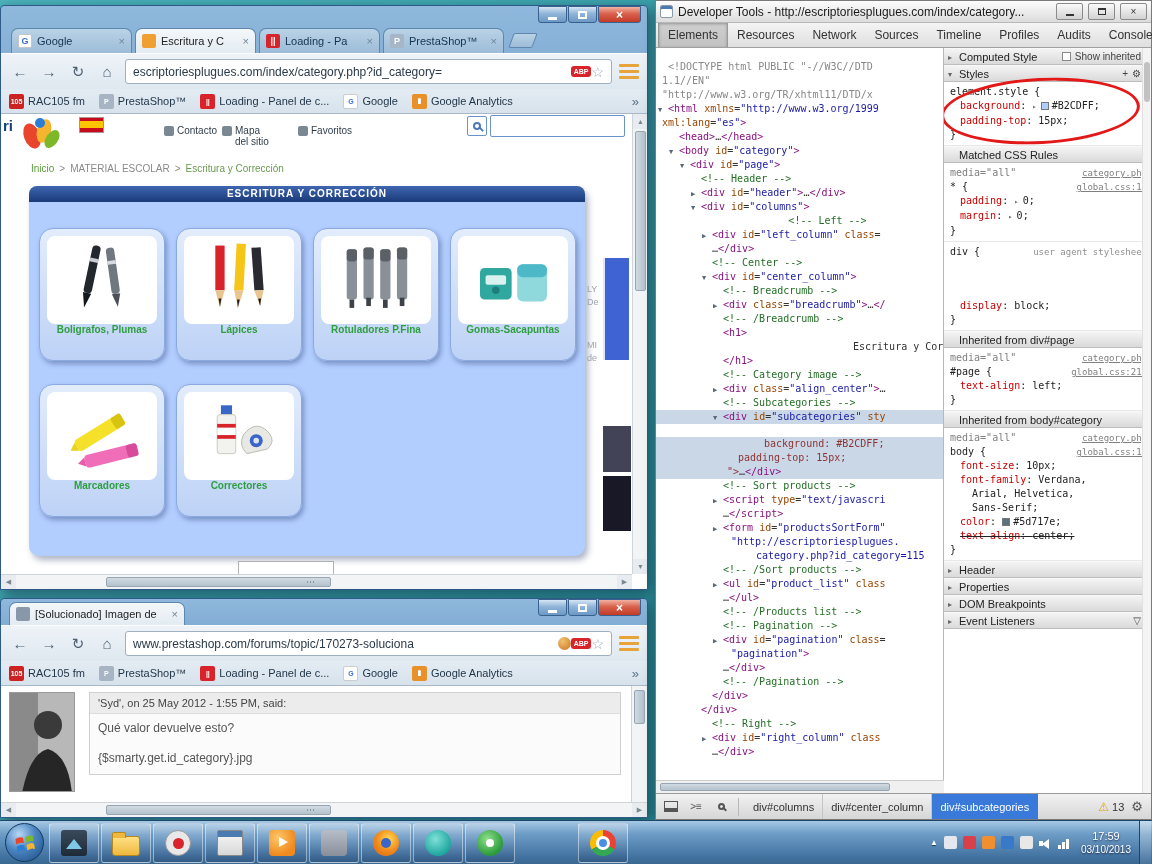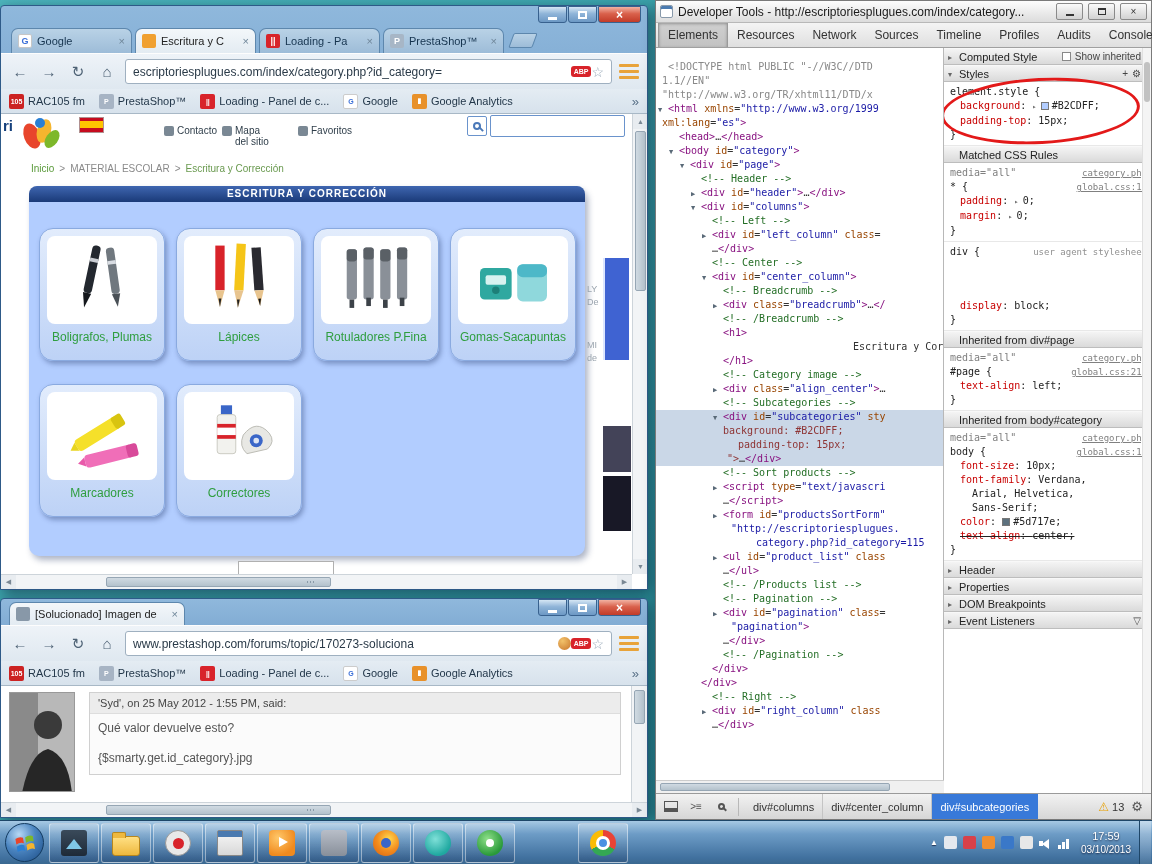--- a/index.html
+++ b/index.html
@@ -44,21 +44,21 @@
 .search-btn{position:absolute;left:466px;top:2px;width:20px;height:20px;border:1px solid #6a93cc;background:#fff;border-radius:2px;display:flex;align-items:center;justify-content:center}
 .mag{width:8px;height:8px;border:2px solid #4a78b8;border-radius:50%;position:relative}
 .mag::after{content:"";position:absolute;width:6px;height:2px;background:#4a78b8;transform:rotate(45deg);right:-5px;bottom:-2px}
 .search-input{position:absolute;left:489px;top:1px;width:135px;height:22px;background:#fff;border:1px solid #6a93cc;border-radius:2px}
 .crumbline{position:absolute;left:30px;top:49px;font-size:10px;color:#8a8a8a;display:flex;gap:5px}
 .bc-home{color:#5a9a3a}.bc-last{color:#6a9a50}
 .cat-panel{position:absolute;left:28px;top:72px;width:556px;height:370px;background:#b2cdff;border-radius:10px;box-shadow:3px 4px 6px rgba(20,40,90,.35)}
 .cat-head{height:16px;background:linear-gradient(#3f66b0,#1a3a78);border-radius:8px 8px 0 0;color:#fff;font-size:10px;font-weight:bold;text-align:center;line-height:16px;letter-spacing:1px}
 .card{position:absolute;width:126px;height:133px;background:linear-gradient(#e2ecfc,#bdd2f6);border:1px solid #8aaae0;border-radius:14px;box-shadow:2px 3px 5px rgba(20,40,90,.35);padding:7px;text-align:center}
 .card .img{height:88px;background:#fff;border-radius:8px;display:flex;align-items:center;justify-content:center;overflow:hidden}
-.clabel{margin-top:6px;font-size:12px;font-weight:normal;color:#2f9e3f;white-space:nowrap;overflow:hidden}
+.clabel{margin-top:0;font-size:10px;font-weight:bold;color:#2f9e3f;white-space:nowrap;overflow:hidden}
 .rfrag{position:absolute;font-size:9px;color:#9aa4ae;white-space:nowrap}
 .rblue{position:absolute;left:602px;top:144px;width:26px;height:102px;background:#3f63d2;border-left:2px solid #dce6ff}
 .rcov1{position:absolute;left:602px;top:312px;width:28px;height:46px;background:#434358}
 .rcov2{position:absolute;left:602px;top:362px;width:28px;height:55px;background:#181826}
 .partial-box{position:absolute;left:237px;top:447px;width:96px;height:13px;border:1px solid #b0b0b0;border-bottom:none;background:#fff}
 
 .vsb{position:absolute;width:16px;background:#f2f4f6;border-left:1px solid #cdd4da}
 .sbtn{position:absolute;left:0;right:0;height:15px;font-size:7px;color:#7a8894;display:flex;align-items:center;justify-content:center;background:#e8ecf0}
 .vthumb{position:absolute;left:2px;right:2px;background:linear-gradient(90deg,#d0dae2,#b4c2cc);border:1px solid #96a6b4;border-radius:2px}
 .hsb{position:absolute;height:15px;background:#f2f4f6;border-top:1px solid #cdd4da}
@@ -529,44 +529,45 @@
           <div class="trow" style="padding-left: 6px;"><span class="cg">1.1//EN"</span></div>
           <div class="trow" style="padding-left: 6px;"><span class="cg">"http://www.w3.org/TR/xhtml11/DTD/x</span></div>
           <div class="trow" style="padding-left: 12px;"><span class="tri" style="left: 2px;">▼</span><span class="ct">&lt;html </span><span class="ca">xmlns</span><span class="cp">=</span><span class="cv">"http://www.w3.org/1999</span></div>
           <div class="trow" style="padding-left: 6px;"><span class="ca">xml:lang</span><span class="cp">=</span><span class="cv">"es"</span><span class="ct">&gt;</span></div>
           <div class="trow" style="padding-left: 23px;"><span class="ct">&lt;head&gt;</span><span class="cp">…</span><span class="ct">&lt;/head&gt;</span></div>
           <div class="trow" style="padding-left: 23px;"><span class="tri" style="left: 13px;">▼</span><span class="ct">&lt;body </span><span class="ca">id</span><span class="cp">=</span><span class="cv">"category"</span><span class="ct">&gt;</span></div>
           <div class="trow" style="padding-left: 34px;"><span class="tri" style="left: 24px;">▼</span><span class="ct">&lt;div </span><span class="ca">id</span><span class="cp">=</span><span class="cv">"page"</span><span class="ct">&gt;</span></div>
           <div class="trow" style="padding-left: 45px;"><span class="cc">&lt;!-- Header --&gt;</span></div>
           <div class="trow" style="padding-left: 45px;"><span class="tri" style="left: 35px;">▶</span><span class="ct">&lt;div </span><span class="ca">id</span><span class="cp">=</span><span class="cv">"header"</span><span class="ct">&gt;</span><span class="cp">…</span><span class="ct">&lt;/div&gt;</span></div>
           <div class="trow" style="padding-left: 45px;"><span class="tri" style="left: 35px;">▼</span><span class="ct">&lt;div </span><span class="ca">id</span><span class="cp">=</span><span class="cv">"columns"</span><span class="ct">&gt;</span></div>
-          <div class="trow" style="padding-left: 56px;"><span class="cc">&lt;!-- Left --&gt;</span></div>
+          <div class="trow" style="padding-left: 56px; text-align: center;"><span class="cc">&lt;!-- Left --&gt;</span></div>
           <div class="trow" style="padding-left: 56px;"><span class="tri" style="left: 46px;">▶</span><span class="ct">&lt;div </span><span class="ca">id</span><span class="cp">=</span><span class="cv">"left_column"</span><span class="cp"> </span><span class="ca">class</span><span class="cp">=</span></div>
           <div class="trow" style="padding-left: 56px;"><span class="cp">…</span><span class="ct">&lt;/div&gt;</span></div>
           <div class="trow" style="padding-left: 56px;"><span class="cc">&lt;!-- Center --&gt;</span></div>
           <div class="trow" style="padding-left: 56px;"><span class="tri" style="left: 46px;">▼</span><span class="ct">&lt;div </span><span class="ca">id</span><span class="cp">=</span><span class="cv">"center_column"</span><span class="ct">&gt;</span></div>
           <div class="trow" style="padding-left: 67px;"><span class="cc">&lt;!-- Breadcrumb --&gt;</span></div>
           <div class="trow" style="padding-left: 67px;"><span class="tri" style="left: 57px;">▶</span><span class="ct">&lt;div </span><span class="ca">class</span><span class="cp">=</span><span class="cv">"breadcrumb"</span><span class="ct">&gt;</span><span class="cp">…</span><span class="ct">&lt;/</span></div>
           <div class="trow" style="padding-left: 67px;"><span class="cc">&lt;!-- /Breadcrumb --&gt;</span></div>
           <div class="trow" style="padding-left: 67px;"><span class="ct">&lt;h1&gt;</span></div>
           <div class="trow" style="padding-left: 197px;"><span class="cp">Escritura y Cor</span></div>
           <div class="trow" style="padding-left: 67px;"><span class="ct">&lt;/h1&gt;</span></div>
           <div class="trow" style="padding-left: 67px;"><span class="cc">&lt;!-- Category image --&gt;</span></div>
           <div class="trow" style="padding-left: 67px;"><span class="tri" style="left: 57px;">▶</span><span class="ct">&lt;div </span><span class="ca">class</span><span class="cp">=</span><span class="cv">"align_center"</span><span class="ct">&gt;</span><span class="cp">…</span></div>
           <div class="trow" style="padding-left: 67px;"><span class="cc">&lt;!-- Subcategories --&gt;</span></div>
           <div class="trow hl" style="padding-left: 67px;"><span class="tri" style="left: 57px;">▼</span><span class="ct">&lt;div </span><span class="ca">id</span><span class="cp">=</span><span class="cv">"subcategories"</span><span class="cp"> </span><span class="ca">sty</span></div>
-          <div class="trow hl" style="padding-left: 67px;"><span class="cr">background: #B2CDFF;</span></div>
+          <div class="trow hl" style="padding-left: 108px; margin-top: 13px;"><span class="cr">background: #B2CDFF;</span></div>
           <div class="trow hl" style="padding-left: 82px;"><span class="cr">padding-top: 15px;</span></div>
           <div class="trow hl" style="padding-left: 71px;"><span class="cr">"&gt;</span><span class="cp">…</span><span class="ct">&lt;/div&gt;</span></div>
           <div class="trow" style="padding-left: 67px;"><span class="cc">&lt;!-- Sort products --&gt;</span></div>
           <div class="trow" style="padding-left: 67px;"><span class="tri" style="left: 57px;">▶</span><span class="ct">&lt;script </span><span class="ca">type</span><span class="cp">=</span><span class="cv">"text/javascri</span></div>
           <div class="trow" style="padding-left: 67px;"><span class="cp">…</span><span class="ct">&lt;/script&gt;</span></div>
           <div class="trow" style="padding-left: 67px;"><span class="tri" style="left: 57px;">▶</span><span class="ct">&lt;form </span><span class="ca">id</span><span class="cp">=</span><span class="cv">"productsSortForm"</span></div>
           <div class="trow" style="padding-left: 75px;"><span class="cv">"http://escriptoriesplugues.</span></div>
           <div class="trow" style="padding-left: 100px;"><span class="cv">category.php?id_category=115</span></div>
+          <div class="trow" style="padding-left: 67px;"><span class="cc">&lt;!-- /Sort products --&gt;</span></div>
           <div class="trow" style="padding-left: 67px;"><span class="tri" style="left: 57px;">▶</span><span class="ct">&lt;ul </span><span class="ca">id</span><span class="cp">=</span><span class="cv">"product_list"</span><span class="cp"> </span><span class="ca">class</span></div>
           <div class="trow" style="padding-left: 67px;"><span class="cp">…</span><span class="ct">&lt;/ul&gt;</span></div>
           <div class="trow" style="padding-left: 67px;"><span class="cc">&lt;!-- /Products list --&gt;</span></div>
           <div class="trow" style="padding-left: 67px;"><span class="cc">&lt;!-- Pagination --&gt;</span></div>
           <div class="trow" style="padding-left: 67px;"><span class="tri" style="left: 57px;">▶</span><span class="ct">&lt;div </span><span class="ca">id</span><span class="cp">=</span><span class="cv">"pagination"</span><span class="cp"> </span><span class="ca">class</span><span class="cp">=</span></div>
           <div class="trow" style="padding-left: 75px;"><span class="cv">"pagination"</span><span class="ct">&gt;</span></div>
           <div class="trow" style="padding-left: 67px;"><span class="cp">…</span><span class="ct">&lt;/div&gt;</span></div>
           <div class="trow" style="padding-left: 67px;"><span class="cc">&lt;!-- /Pagination --&gt;</span></div>
           <div class="trow" style="padding-left: 56px;"><span class="ct">&lt;/div&gt;</span></div>
           <div class="trow" style="padding-left: 45px;"><span class="ct">&lt;/div&gt;</span></div>

